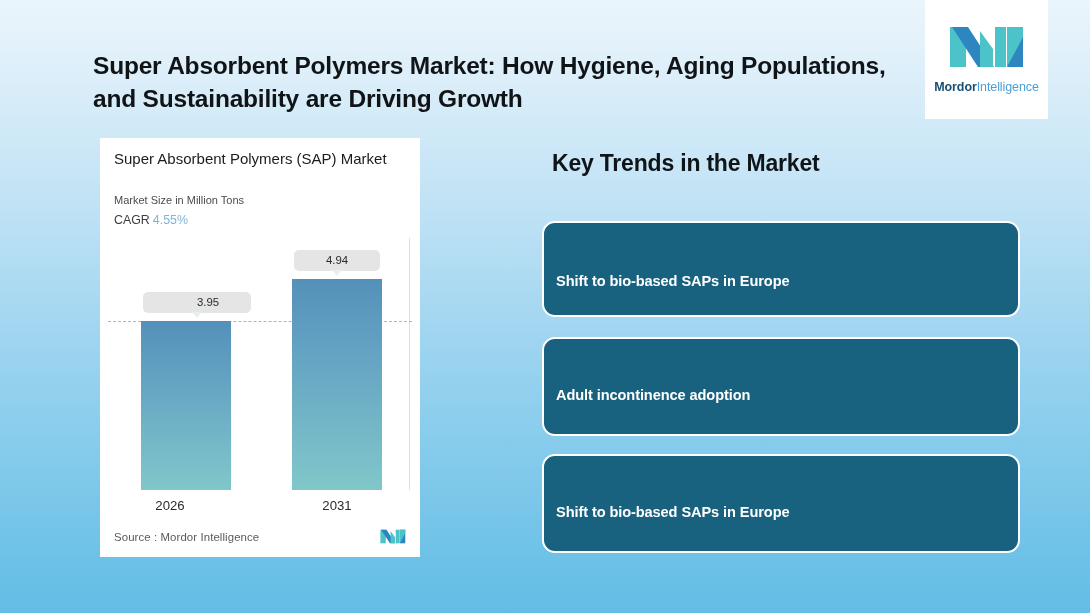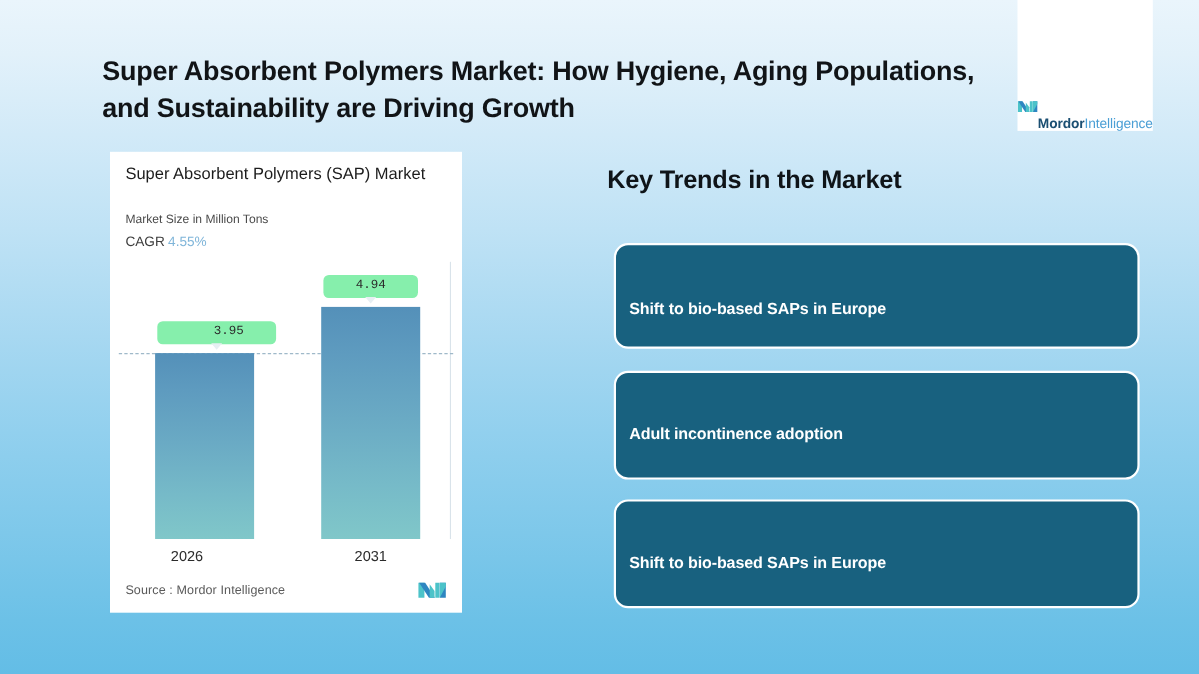--- a/index.html
+++ b/index.html
@@ -46,22 +46,22 @@
 
   
   .logo-plate {
     position: absolute;
     left: 925px;
     top: 0px;
     width: 123px;
     height: 119px;
     background: #ffffff;
     display: flex;
-    flex-direction: row;
-    align-items: flex-end;
+    flex-direction: column;
+    align-items: center;
     justify-content: center;
   }
   .logo-mark {
     width: 76px;
     height: 44px;
     display: block;
   }
   .logo-wordmark {
     margin-top: 11px;
     font-size: 12.5px;
@@ -139,28 +139,27 @@
   .bar {
     position: absolute;
     bottom: 0px;
     background: linear-gradient(180deg, #5490b9 0%, #5e9bbf 20%, #6aaac4 48%, #76bac8 76%, #80c7c9 100%);
   }
   .bar-2026 { left: 41px;  width: 90px;  height: 170px; }
   .bar-2031 { left: 192px; width: 90px;  height: 212px; }
 
   .value-badge {
     position: absolute;
-    background: #86efac;
+    background: #e5e5e5;
     color: #2b2b2b;
     font-size: 11.4px;
     border-radius: 5px;
     padding: 4px 0 5px 0;
     text-align: center;
     width: 86px;
-    font-family: Liberation Mono, monospace;
   }
   .value-badge::after {
     content: "";
     position: absolute;
     left: 50%;
     bottom: -5px;
     margin-left: -5px;
     width: 0;
     height: 0;
     border-left: 5px solid transparent;
@@ -202,21 +201,21 @@
     position: absolute;
     left: 552px;
     top: 150px;
     font-size: 23px;
     font-weight: bold;
     color: #0f1418;
     letter-spacing: -0.2px;
   }
   .trend-card {
     position: absolute;
-    left: 558px;
+    left: 542px;
     width: 478px;
     background: #18617f;
     border: 2.5px solid #ffffff;
     border-radius: 13px;
     box-sizing: border-box;
   }
   .trend-card-1 { top: 221px; height: 96px; }
   .trend-card-2 { top: 337px; height: 99px; }
   .trend-card-3 { top: 454px; height: 99px; }
   .trend-label {

